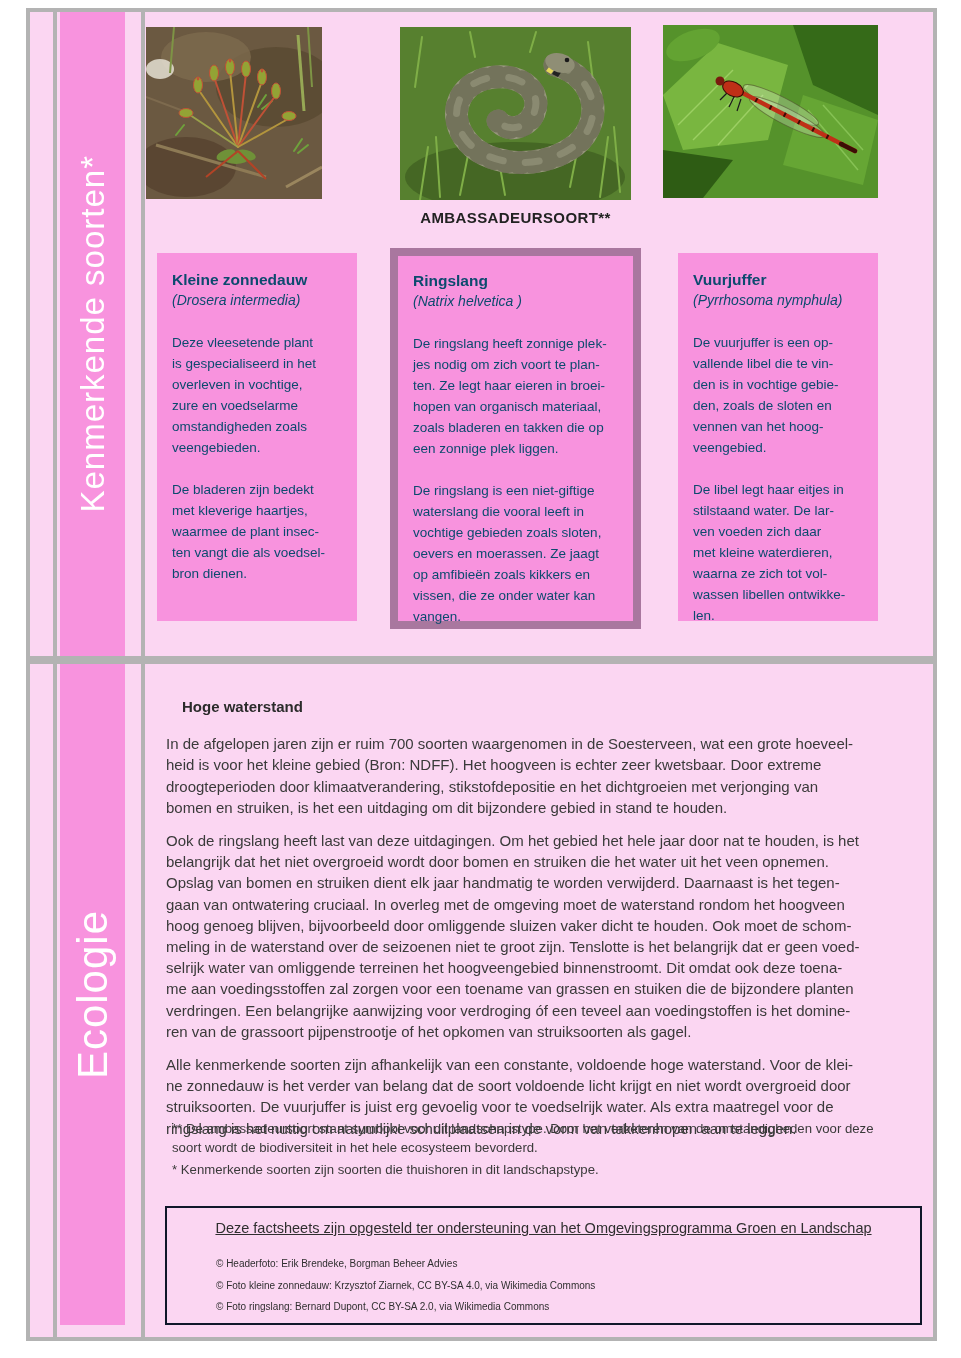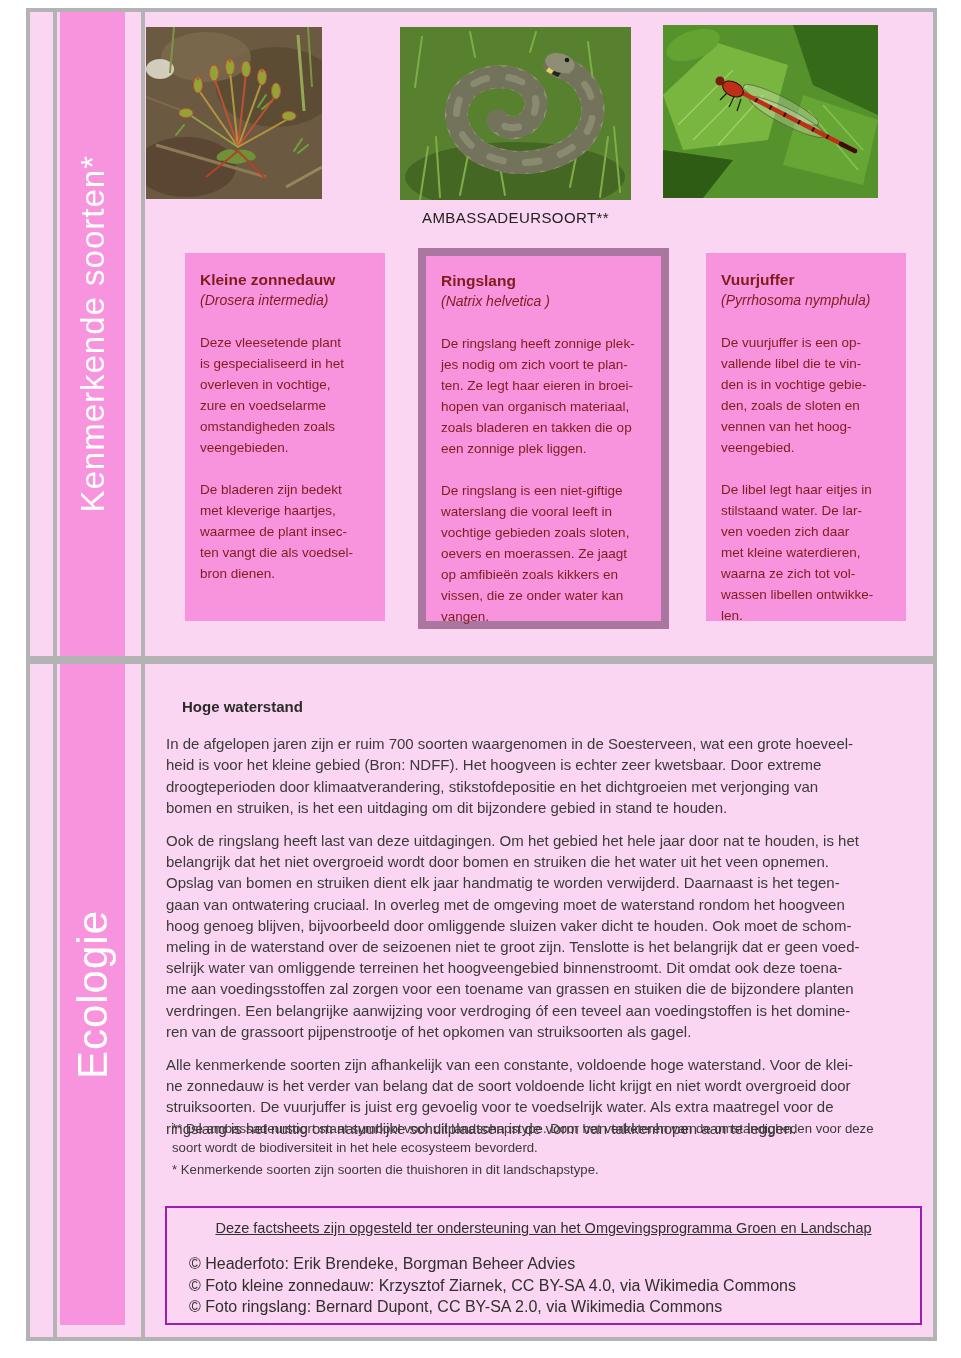--- a/index.html
+++ b/index.html
@@ -33,26 +33,26 @@
   .vtext-bottom { font-size:42px; }
 
   
   .photo { position:absolute; overflow:hidden; }
   .photo svg { display:block; }
   .photo1 { left:116px; top:15px; width:176px; height:172px; }
   .photo2 { left:370px; top:15px; width:231px; height:173px; }
   .photo3 { left:633px; top:13px; width:215px; height:173px; }
   .ambassador {
     position:absolute; left:352px; top:197px; width:267px;
-    text-align:center; font-weight:normal; font-size:15px; letter-spacing:.4px; color:#222222;
+    text-align:center; font-weight:bold; font-size:15px; letter-spacing:.4px; color:#222222;
   }
   .card {
-    position:absolute; background:#f893de; color:#7f1d1d;
+    position:absolute; background:#f893de; color:#0c4a6e;
     padding:16px 10px 14px 15px; box-sizing:border-box;
-    font-size:13.5px; line-height:21px;margin-left:28px;
+    font-size:13.5px; line-height:21px;
   }
   .card1 { left:127px; top:241px; width:200px; height:368px; }
   .card2 {
     left:360px; top:236px; width:251px; height:381px;
     border:8px solid #a9779f; padding:14px 10px 12px 15px;
   }
   .card3 { left:648px; top:241px; width:200px; height:368px; }
   .card .card-title { font-weight:bold; font-size:15.5px; line-height:21px; }
   .card .card-latin { font-style:italic; font-size:14px; line-height:21px; margin-bottom:21px; }
   .card p { margin:0 0 21px 0; }
@@ -65,27 +65,27 @@
   }
   .ecology-text h3 { margin:16px; font-size:15px; line-height:21.2px; color:#2b2b2b; }
   .ecology-text p { margin:0 0 12px 0; }
   .footnotes {
     position:absolute; left:142px; top:456px; width:750px;
     font-size:13.2px; line-height:18.8px; color:#3a3a3a;
   }
   .footnotes .fn { margin:0 0 3px 0; }
   .footer-box {
     position:absolute; left:135px; top:542px; width:757px; height:119px;
-    border:2px solid #a21caf; box-sizing:border-box; padding:12px 22px 0 22px;
+    border:2px solid #0f172a; box-sizing:border-box; padding:12px 22px 0 22px;
   }
   .footer-title {
     text-align:center; font-size:14.5px; color:#2f2f2f;
     text-decoration:underline; margin-bottom:17px;
   }
-  .footer-credits { font-size:16px; line-height:21.5px; color:#2f2f2f; }
+  .footer-credits { font-size:10px; line-height:21.5px; color:#2f2f2f;margin-left:27px; }
 </style>
 </head>
 <body>
 
 <div class="page">
 
   <section class="panel panel-top">
     <div class="divider-a"></div>
     <div class="side-block full">
       <span class="vtext vtext-top">Kenmerkende soorten*</span>

